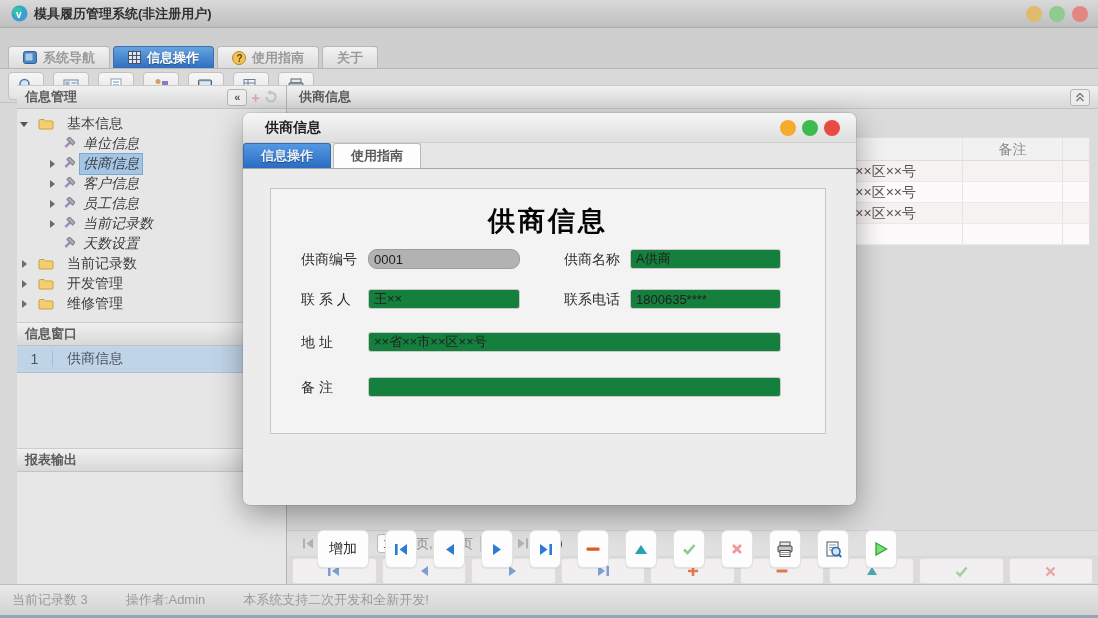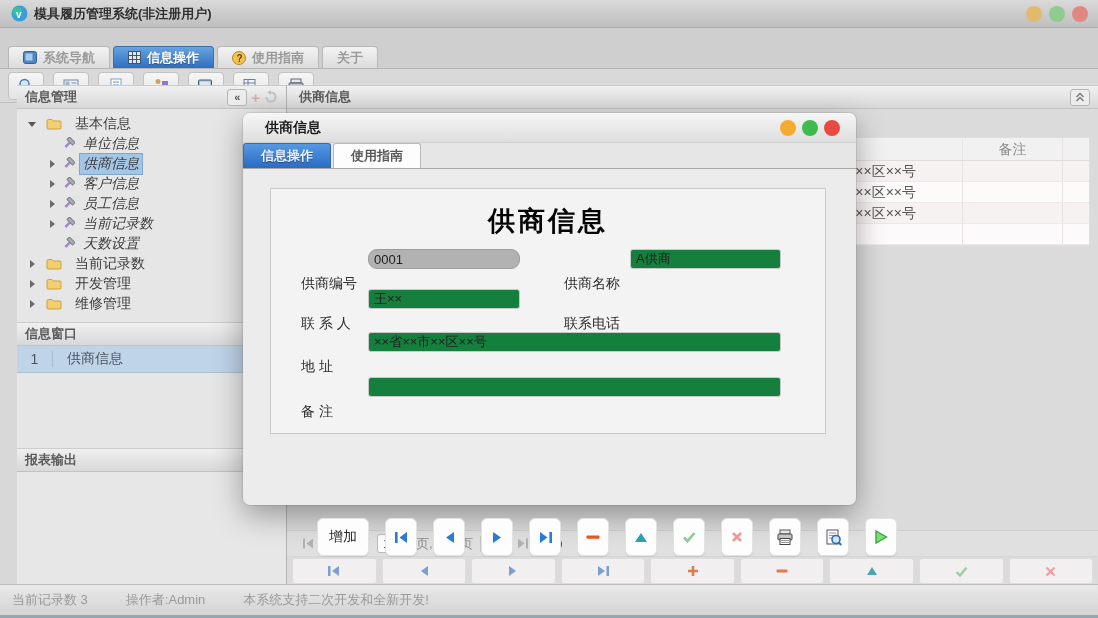--- a/index.html
+++ b/index.html
@@ -60,21 +60,21 @@
   .ph-tools{margin-left:auto;display:flex;align-items:center;gap:4px;}
   .collapse-btn{
     width:20px;height:17px;border:1px solid #b5b5b5;border-radius:3px;background:#ededed;
     font-size:11px;color:#555;display:flex;align-items:center;justify-content:center;font-weight:bold;
   }
   .faded-plus{font-size:15px;font-weight:bold;color:#d8a8a8;line-height:15px;}
   
   .tree{height:213px;flex:0 0 213px;background:#e6e6e6;padding-top:5px;overflow:hidden;}
   .tree-row{height:20px;display:flex;align-items:center;font-size:14px;color:#3c3c3c;}
   .tree-row .arrow{width:14px;display:flex;align-items:center;justify-content:center;flex:0 0 14px;}
-  .tree-row.lvl0{padding-left:8px;gap:6px;}
+  .tree-row.lvl0{gap:6px;}
   .tree-row.lvl1{padding-left:28px;font-style:italic;}
   .tri-r{width:0;height:0;border-left:5px solid #6b6b6b;border-top:4px solid transparent;border-bottom:4px solid transparent;}
   .tri-d{width:0;height:0;border-top:5px solid #565656;border-left:4px solid transparent;border-right:4px solid transparent;}
   .tree-ico{width:18px;display:flex;align-items:center;justify-content:center;flex:0 0 18px;margin-right:3px;}
   .tree-label{padding:1px 3px;white-space:nowrap;}
   .tree-label.selected{background:#a4c6e6;outline:1px solid #7fa6cc;}
   
   .info-list{height:102px;flex:0 0 102px;background:#e6e6e6;}
   .ilist-row{height:27px;display:flex;align-items:center;background:#c0d4e8;border-bottom:1px solid #aebfd0;font-size:14px;color:#4a5560;}
   .ilist-idx{width:36px;text-align:center;border-right:1px solid #a9bccd;flex:0 0 36px;}
@@ -157,27 +157,27 @@
   }
   .dlg-body{position:relative;height:336px;}
   .groupbox{
     position:absolute;left:27px;top:19px;width:556px;height:246px;
     background:#f3f3f3;border:1px solid #c7c7c7;
   }
   .form-title{
     position:absolute;top:14px;left:0;right:0;text-align:center;
     font-size:27px;font-weight:bold;color:#050505;letter-spacing:3px;
   }
-  .flabel{position:absolute;font-size:14px;color:#2e2e2e;height:20px;line-height:20px;white-space:nowrap;margin-top:24px;}
+  .flabel{position:absolute;font-size:14px;color:#2e2e2e;height:20px;line-height:20px;white-space:nowrap;}
   .finput{
     position:absolute;height:20px;border:1px solid #c9c9c9;border-radius:3px;background:#15803d;
     font-size:13px;padding:0 5px;color:#1e1e1e;font-family:"Liberation Sans",sans-serif;
   }
   .finput.disabled{background:#b2b2b2;border-color:#9c9c9c;border-radius:9px;}
-  .dlg-btnrow{position:absolute;left:74px;top:349px;display:flex;gap:16px;}
+  .dlg-btnrow{position:absolute;left:74px;top:361px;display:flex;gap:16px;}
   .dbtn{
     width:32px;height:38px;background:#fdfdfd;border:1px solid #e2e2e2;border-radius:6px;
     display:flex;align-items:center;justify-content:center;
     box-shadow:0 1px 1px rgba(0,0,0,.07);
   }
   .dbtn-add{width:52px;font-size:14px;color:#2b2b2b;}
   svg{display:block;}
 </style>
 </head>
 <body>
@@ -586,20 +586,21 @@
       <div class="form-title">供商信息</div>
 
       <span class="flabel" style="left:30px; top:60px;">供商编号</span>
       <input class="finput disabled" style="left: 97px; top: 60px; width: 152px;" value="0001">
       <span class="flabel" style="left:293px; top:60px;">供商名称</span>
       <input class="finput" style="left: 359px; top: 60px; width: 151px;" value="A供商">
 
       <span class="flabel" style="left:30px; top:100px;">联 系 人</span>
       <input class="finput" style="left: 97px; top: 100px; width: 152px;" value="王××">
       <span class="flabel" style="left:293px; top:100px;">联系电话</span>
+      <input class="finput" style="left: 359px; top: 100px; width: 151px;" value="1800635****">
 
       <span class="flabel" style="left:30px; top:143px;">地 址</span>
       <input class="finput" style="left: 97px; top: 143px; width: 413px;" value="××省××市××区××号">
 
       <span class="flabel" style="left:30px; top:188px;">备 注</span>
       <input class="finput" style="left: 97px; top: 188px; width: 413px;" value="">
     </div>
 
     <div class="dlg-btnrow">
       <div class="dbtn dbtn-add">增加</div>

